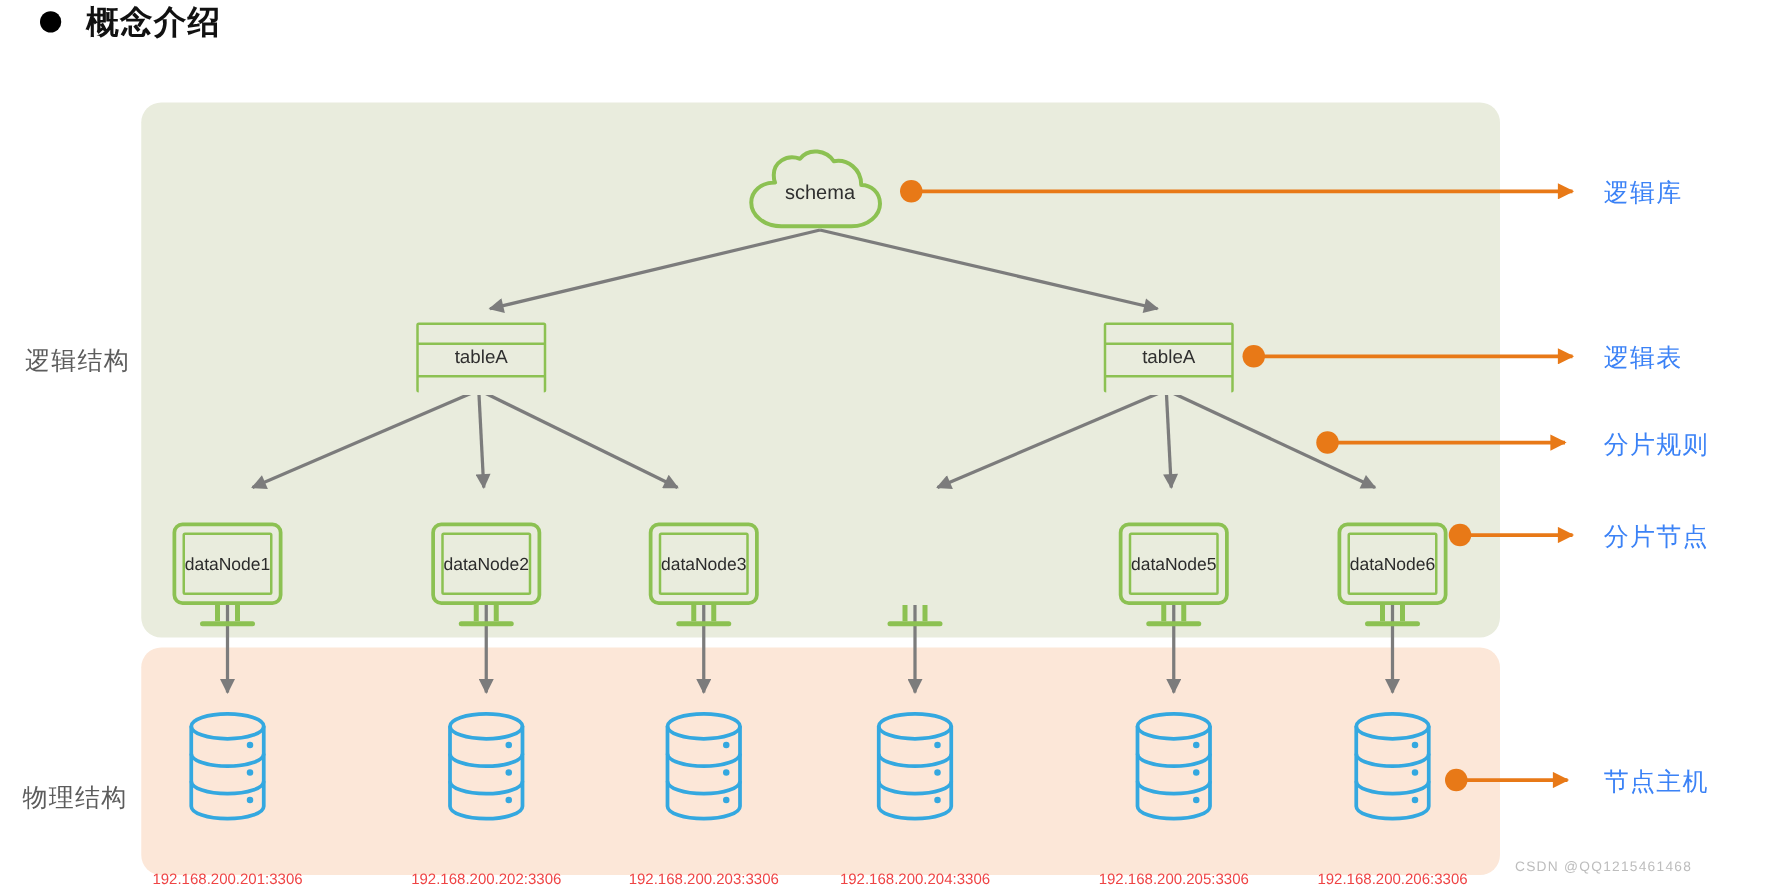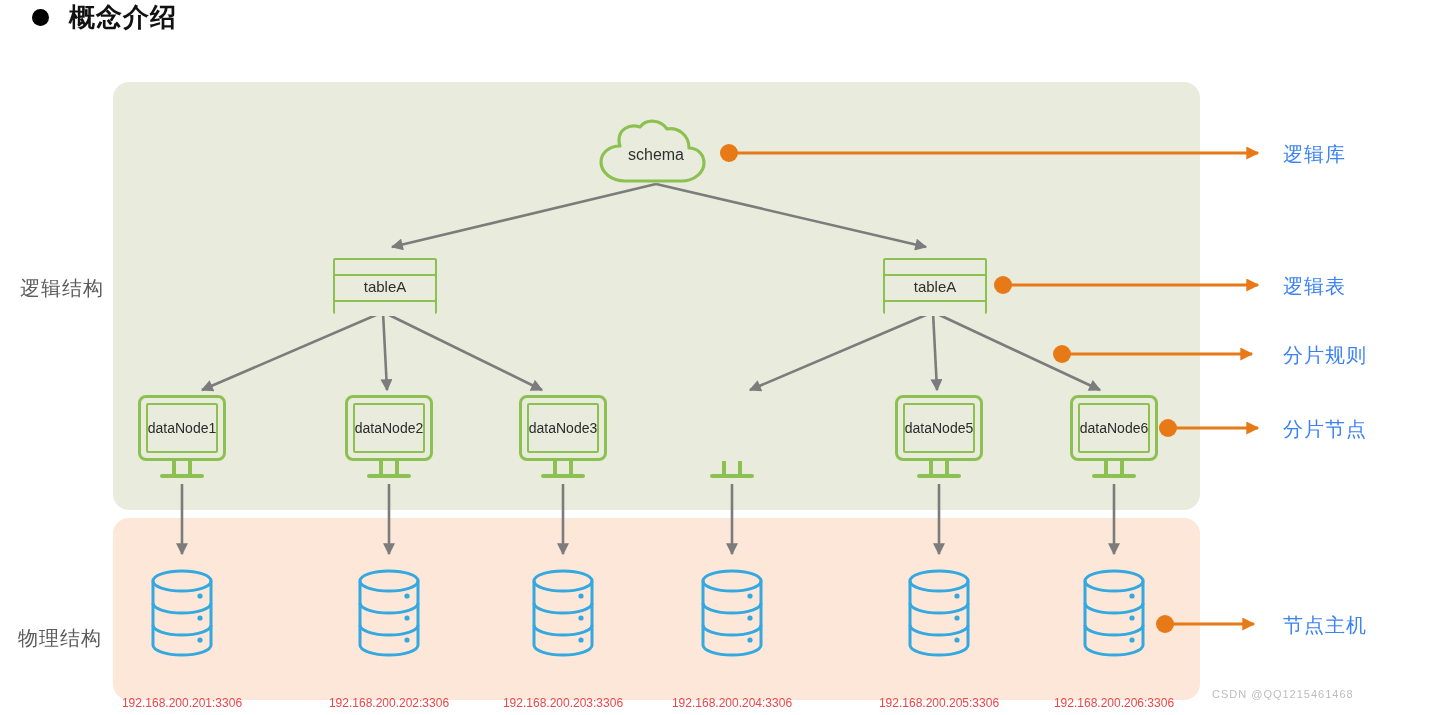--- a/index.html
+++ b/index.html
@@ -27,21 +27,21 @@
 
   
   .gridtable{position:absolute;top:258px;width:100px;height:52px;
      display:grid;grid-template-columns:1fr;grid-template-rows:14px 24px 14px;
      border:2px solid #8cc152;background:#8cc152;grid-gap:2px;border-radius:2px;}
   .gridtable .cell{background:#e9ecdd;}
   .gridtable .tlabel{position:absolute;left:50%;top:50%;transform:translate(-50%,-50%);
      background:#e9ecdd;padding:0 5px;font-size:15px;color:#2f2f2f;white-space:nowrap;}
 
   
-  .monitor{position:absolute;top:395px;width:88px;height:86px;}
+  .monitor{position:absolute;top:418px;width:88px;height:86px;}
   .monitor .screen{position:absolute;left:0;top:0;width:88px;height:66px;border:3px solid #8cc152;
      border-radius:8px;box-sizing:border-box;display:flex;align-items:center;justify-content:center;}
   .monitor .screen-inner{position:absolute;left:5px;top:5px;right:5px;bottom:5px;
      border:2px solid #8cc152;border-radius:2px;}
   .monitor .mlabel{position:relative;font-size:14px;color:#2b2b2b;white-space:nowrap;z-index:2;}
   .monitor .leg{position:absolute;top:66px;width:4px;height:13px;background:#8cc152;}
   .monitor .leg-l{left:34px;} .monitor .leg-r{left:50px;}
   .monitor .base{position:absolute;top:79px;left:22px;width:44px;height:4px;background:#8cc152;border-radius:2px;}
 
   

